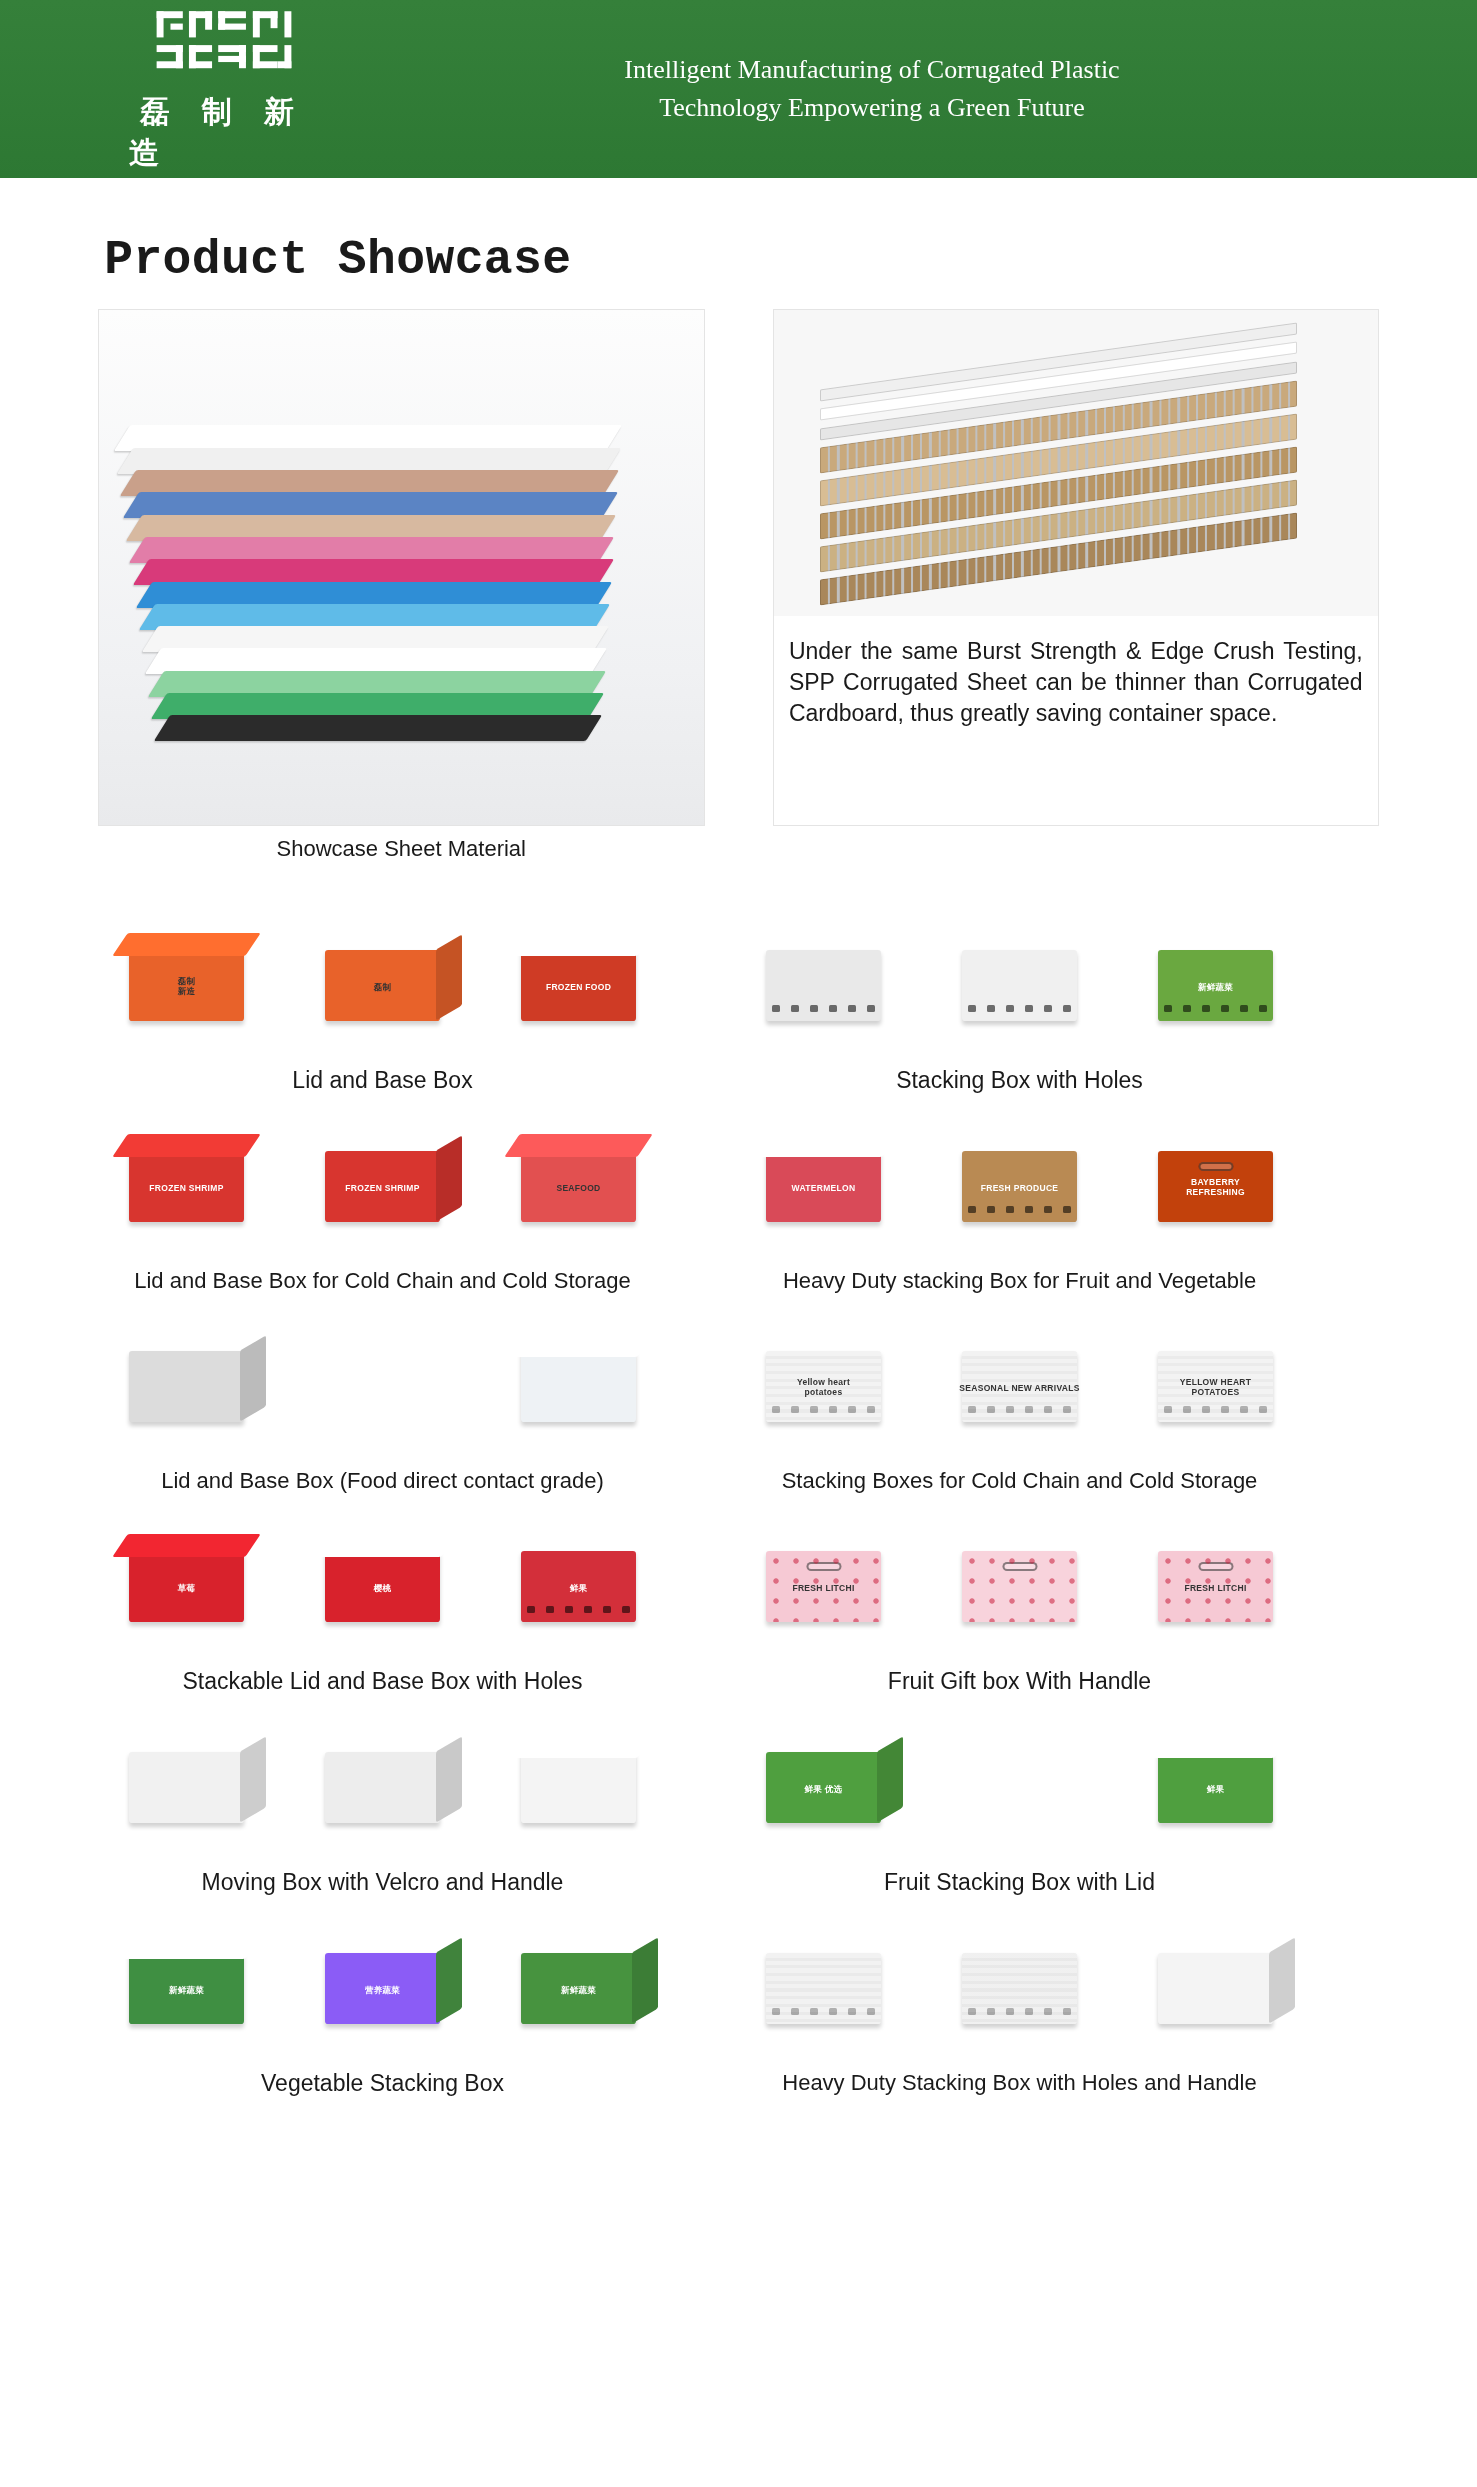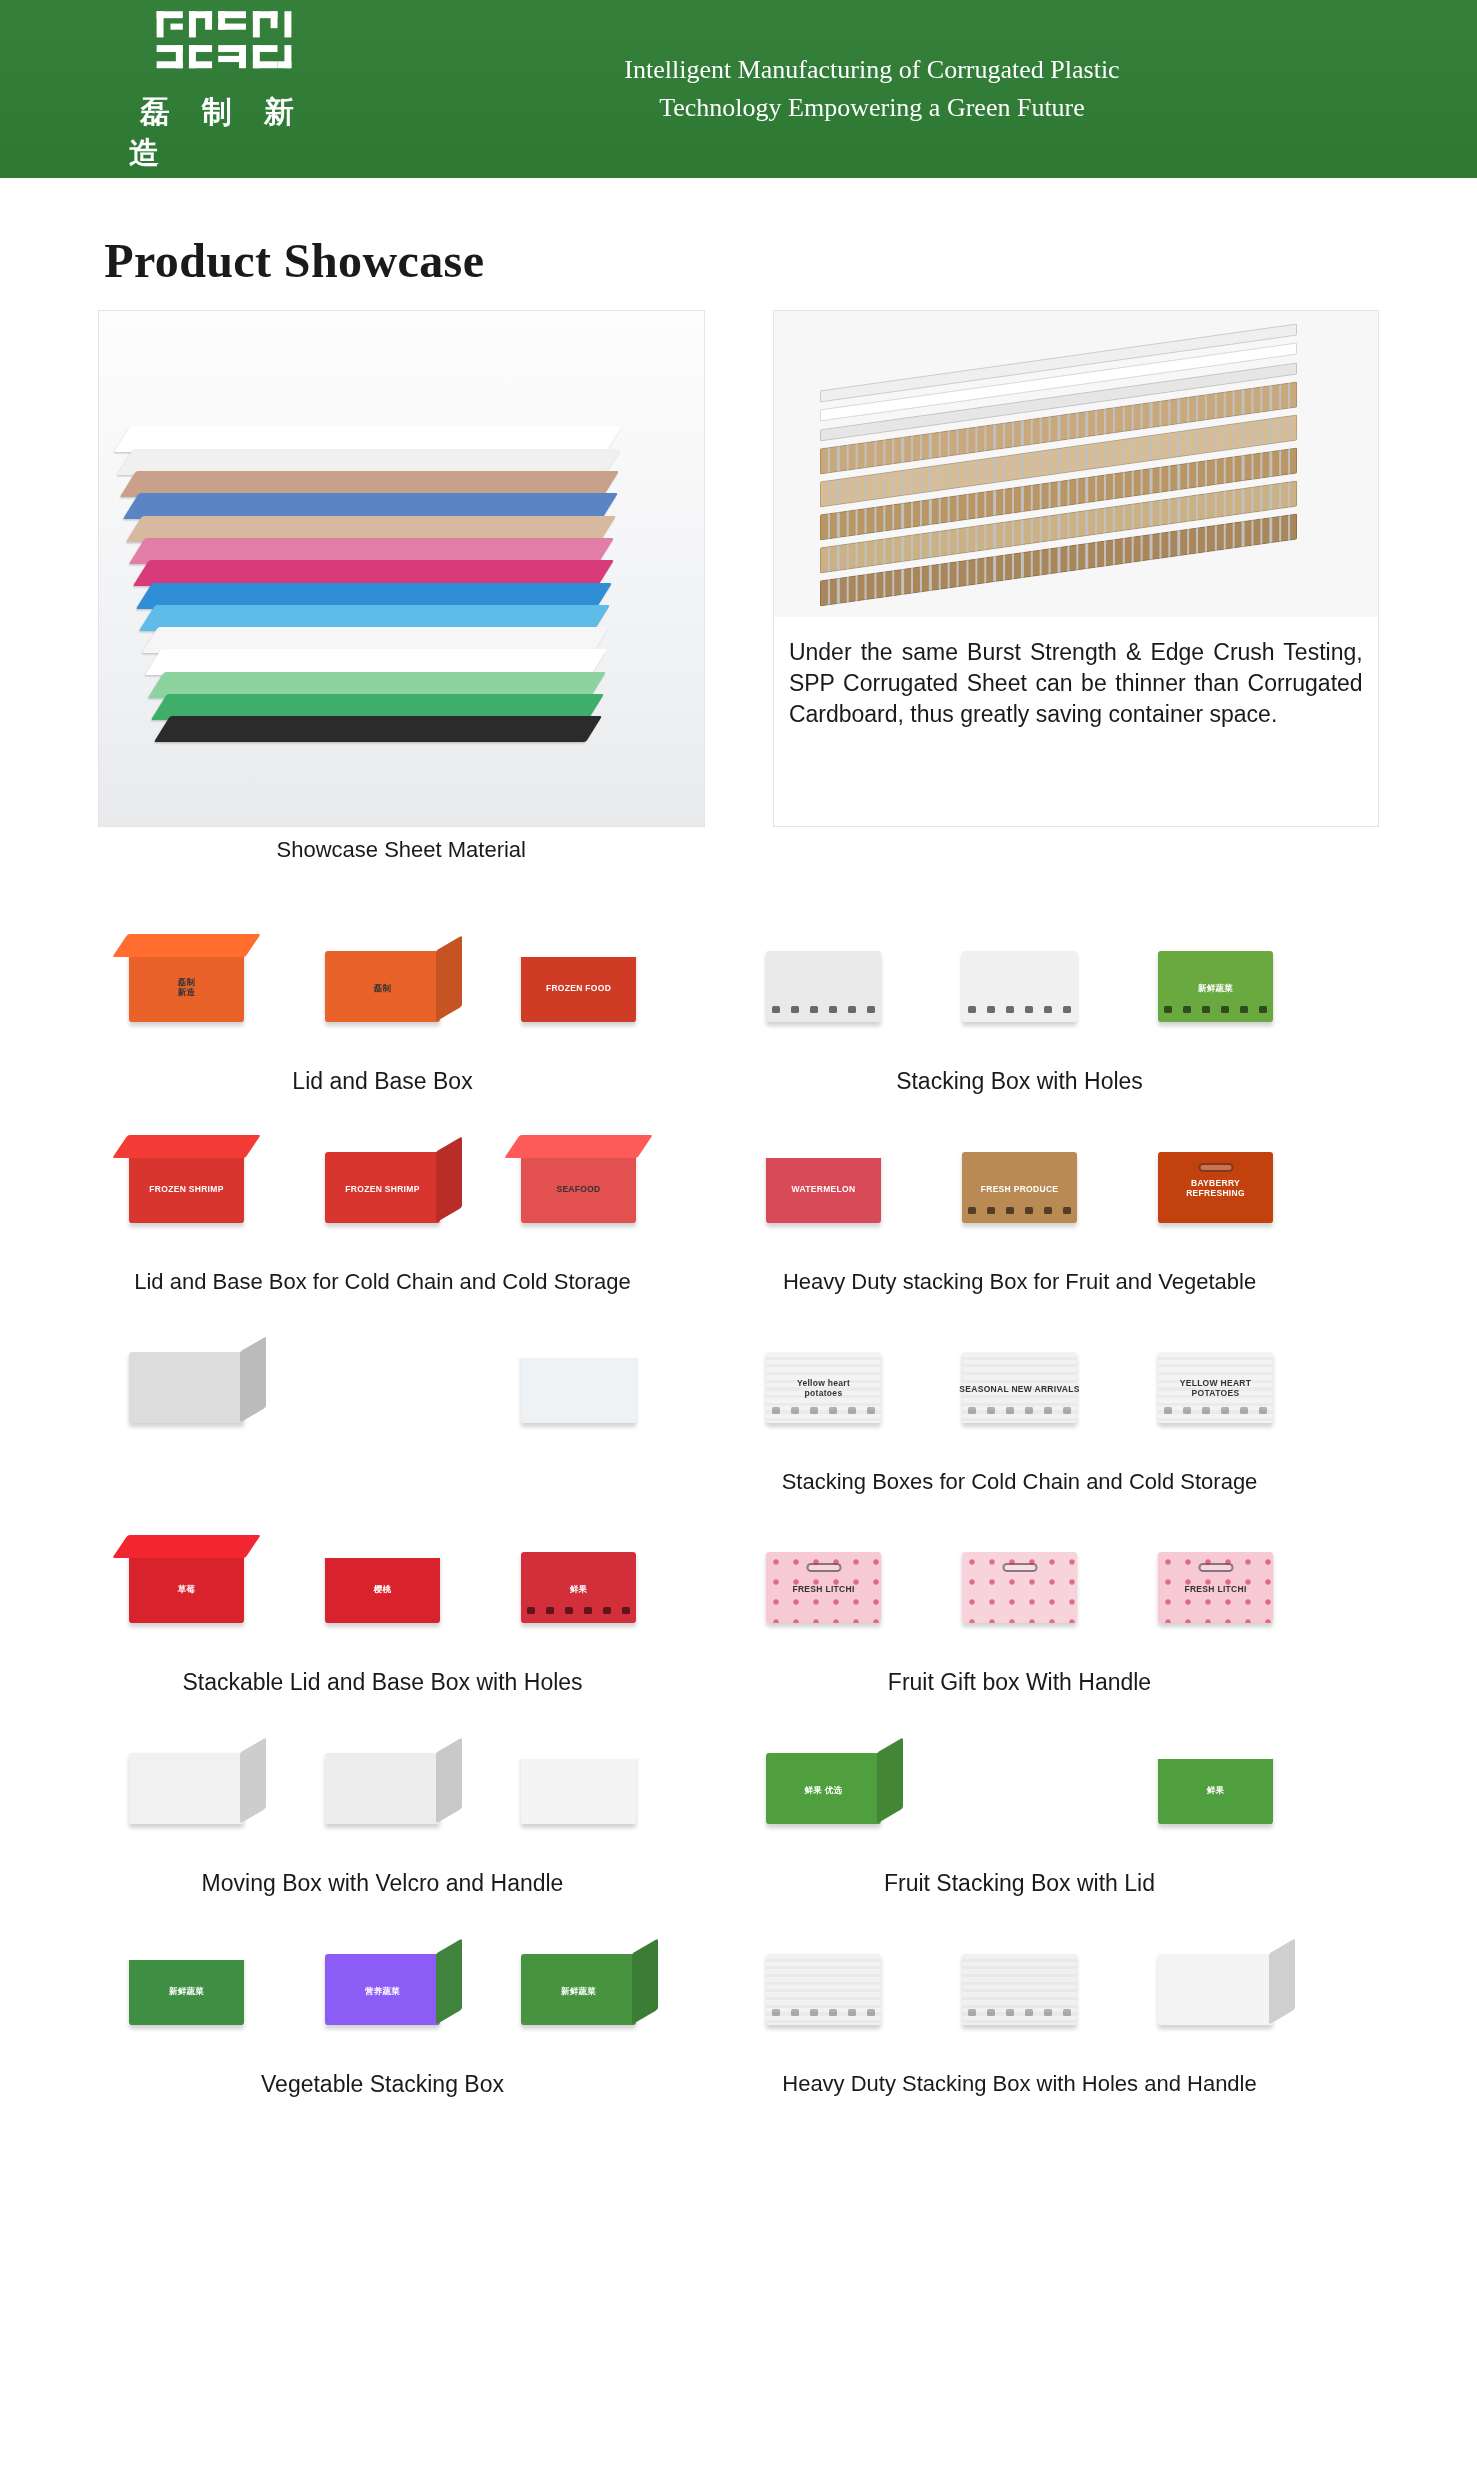--- a/index.html
+++ b/index.html
@@ -51,21 +51,21 @@
     font-size: 26px;
     line-height: 1.45;
     padding-right: 62px;
   }
 
   
   .page {
     padding: 0 98px 46px 98px;
   }
   .page-title {
-    font-family: Liberation Serif, serif;
+    font-family: Liberation Mono, monospace;
     font-weight: 700;
     font-size: 48px;
     margin: 55px 0 21.5px 6.2px;
     letter-spacing: 0.4px;
   }
 
   
   .top-panels {
     display: flex;
     gap: 68px;
@@ -451,20 +451,21 @@
               <div class="bx" style="background: rgb(220, 220, 220); box-shadow: rgba(0, 0, 0, 0.18) 0px 3.1px 4.6px;">
                 <div class="side" style="background: rgb(220, 220, 220); filter: brightness(0.85);"></div>
               </div>
             </div>
             <div class="thumb">
               <div class="bx" style="background: rgb(238, 242, 245); box-shadow: rgba(0, 0, 0, 0.18) 0px 3.1px 4.6px;">
                 <div class="top" style="background: rgb(255, 255, 255); filter: brightness(1.12);"></div>
               </div>
             </div>
           </div>
+          <div class="cell-caption small">Lid and Base Box (Food direct contact grade)</div>
         </div>
         <div class="cell">
           <div class="thumbs">
             <div class="thumb">
               <div class="bx" style="background: rgb(244, 244, 244); box-shadow: rgba(0, 0, 0, 0.18) 0px 3.1px 4.6px;">
                 <div class="holes">
                   <i></i>
                   <i></i>
                   <i></i>
                   <i></i>

